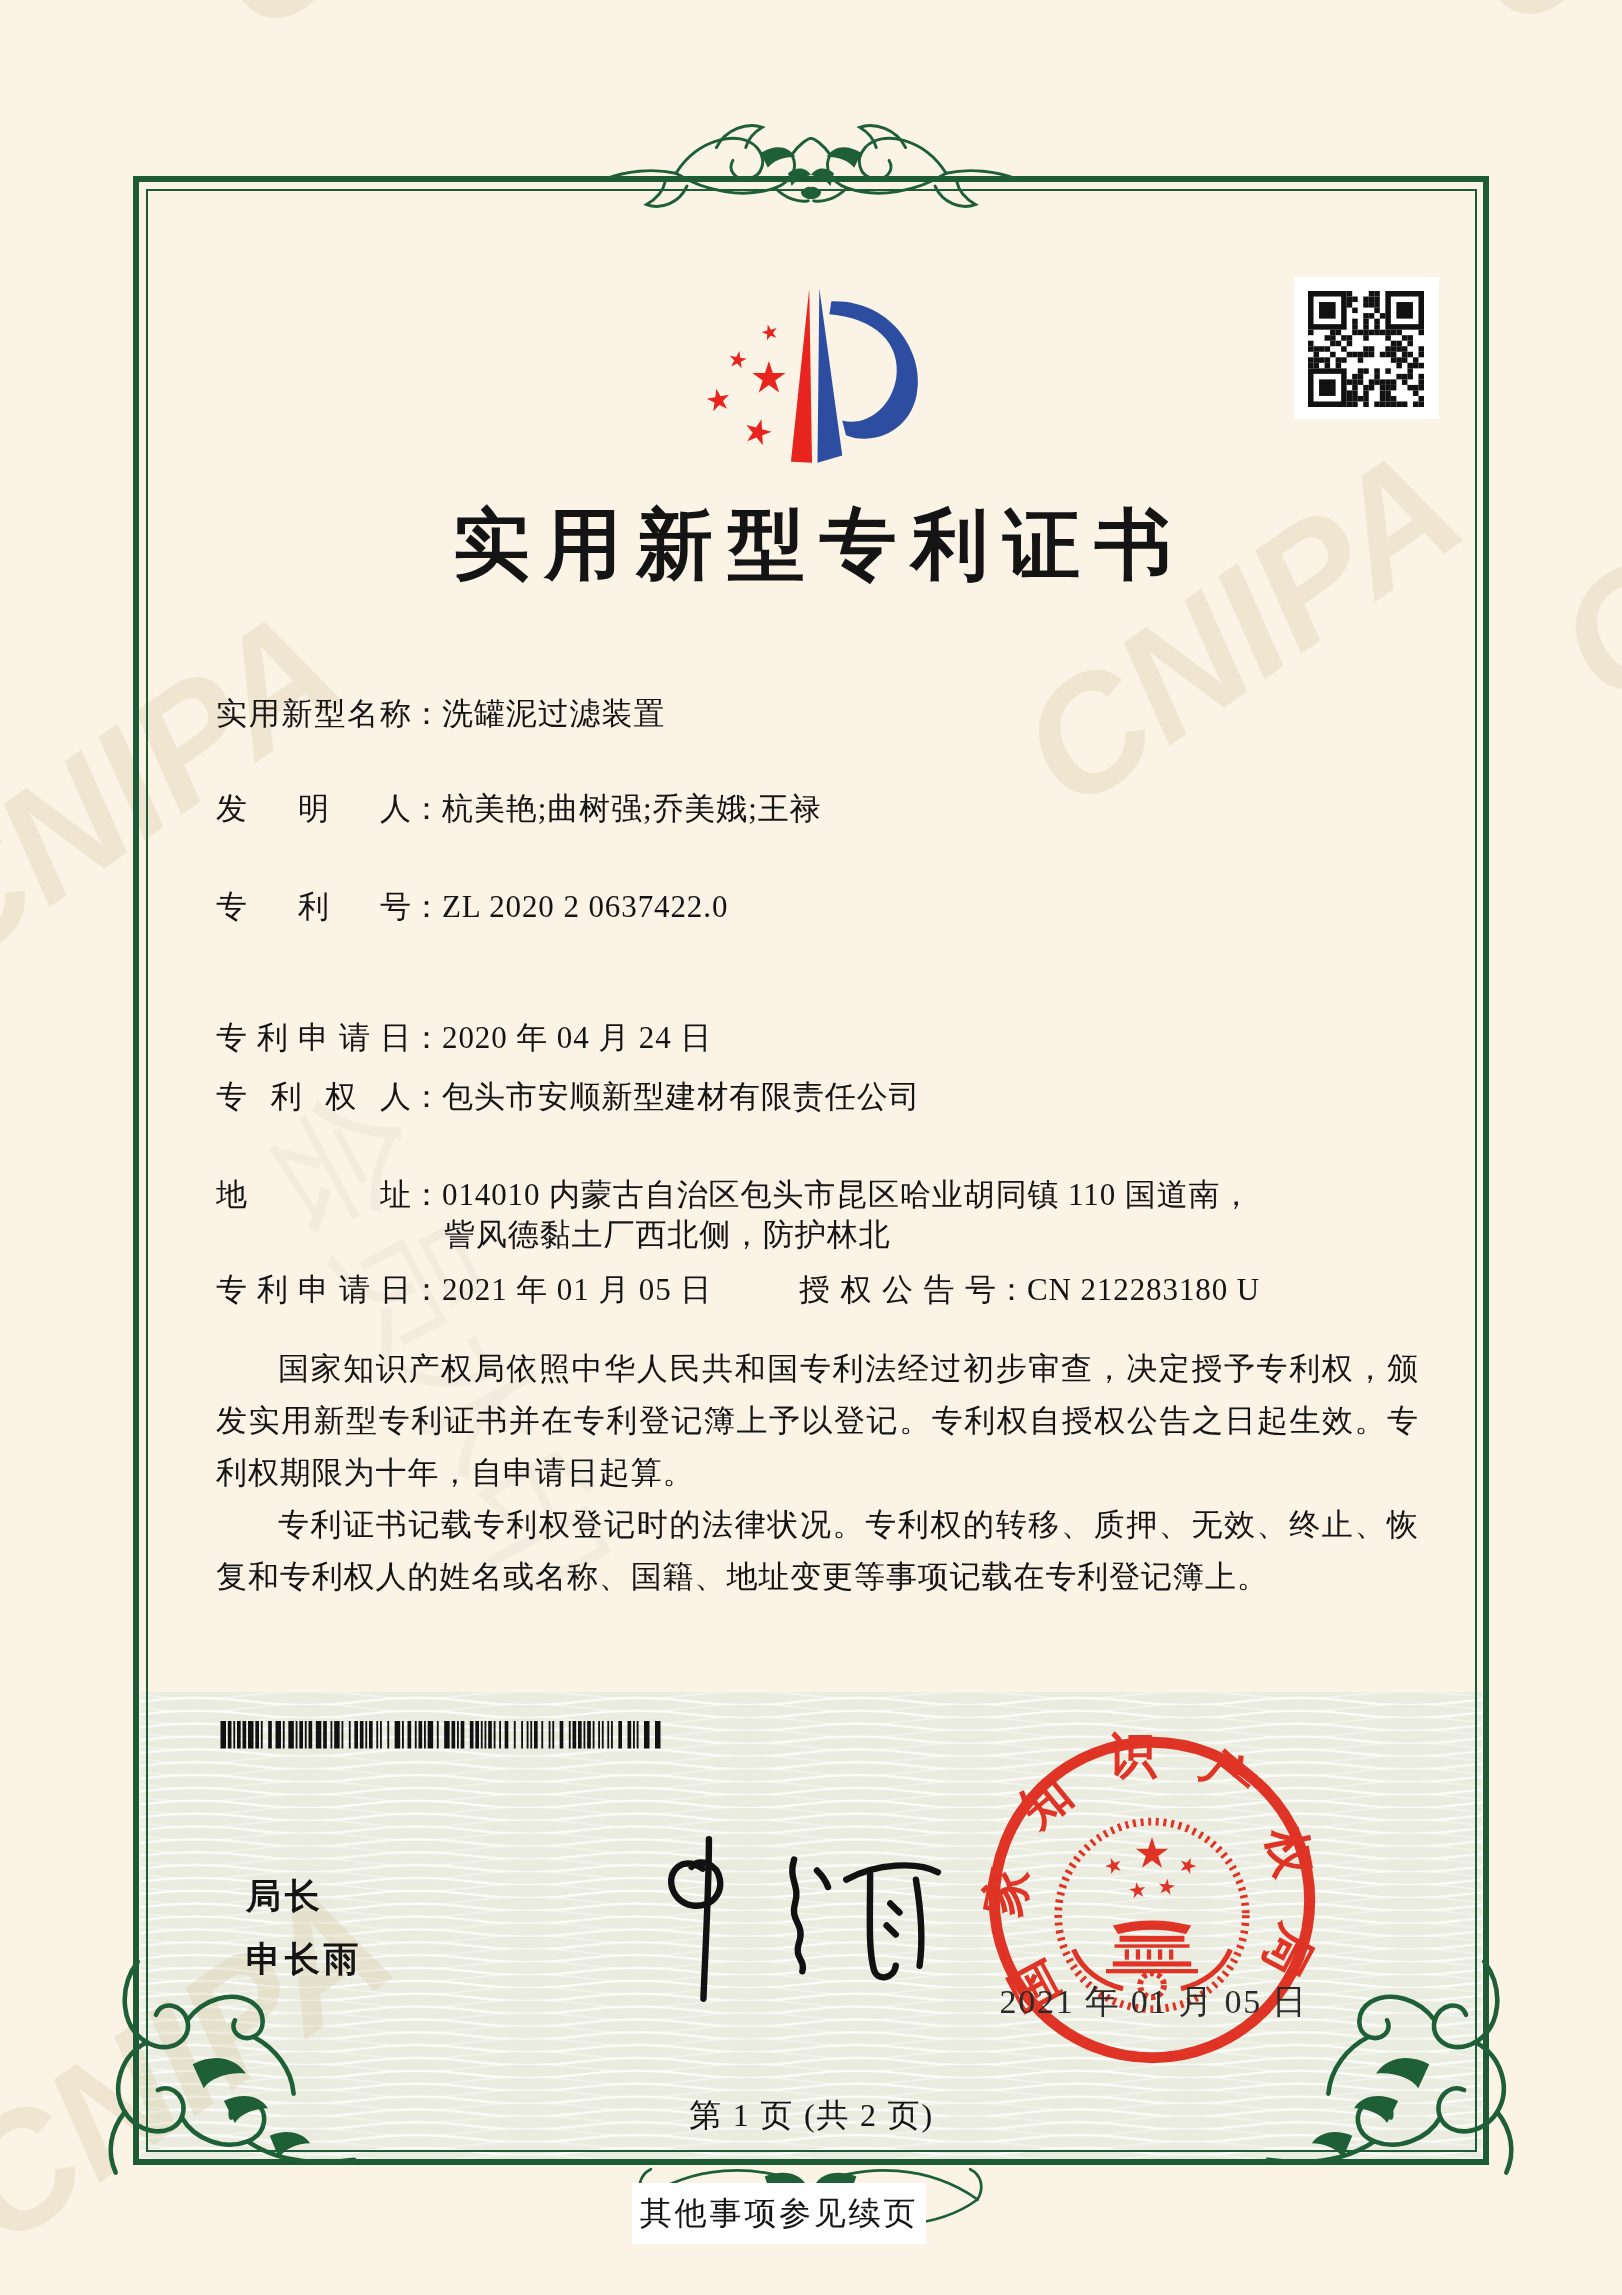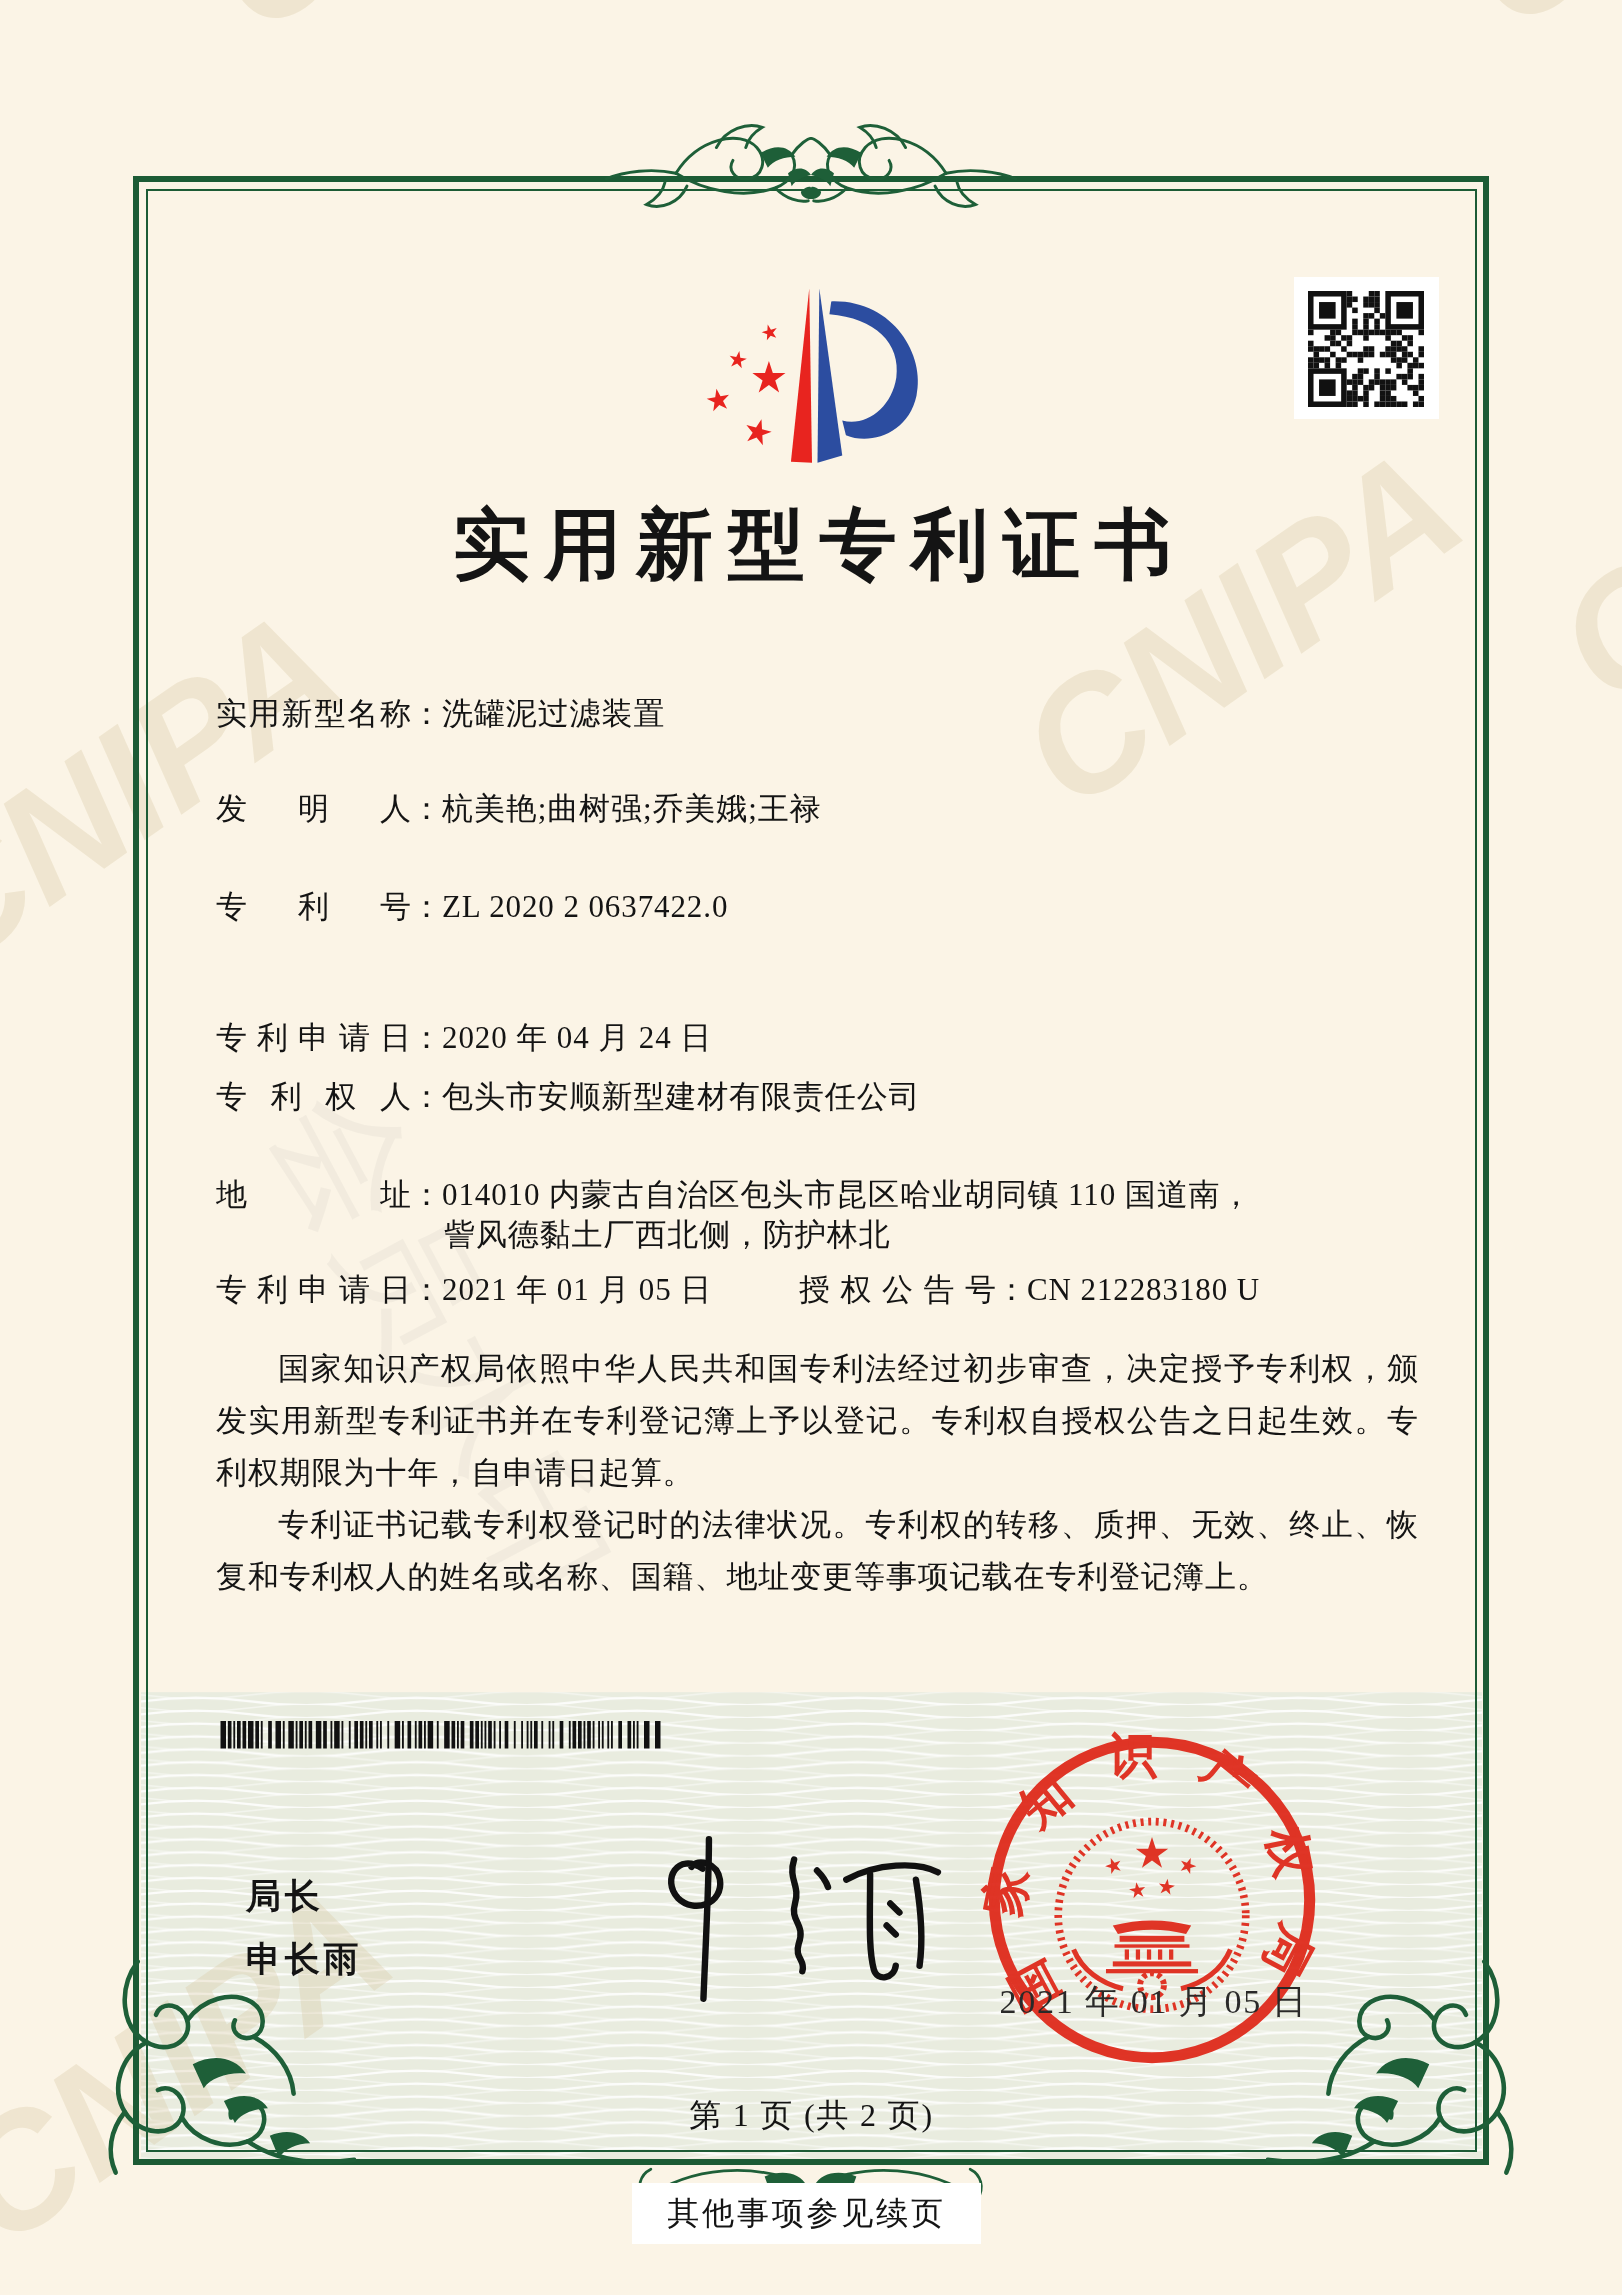--- a/index.html
+++ b/index.html
@@ -36,21 +36,21 @@
   #bodytext{left:216px;top:1343px;width:1203px;font-size:31px;line-height:52px;
       text-align:justify;z-index:4;}
   #bodytext p{margin:0;text-indent:2em;letter-spacing:0.9px;}
   
   #barcode{left:220px;top:1721px;z-index:4;}
   .signer{position:absolute;left:246px;font-family:"Liberation Sans",sans-serif;font-weight:700;
       font-size:35px;z-index:4;letter-spacing:3.7px;}
   #signature{left:514px;top:1832px;z-index:5;}
   #seal{left:973px;top:1721px;z-index:6;opacity:.95;}
   #pagenum{left:0;top:2094px;width:100%;text-align:center;font-size:32px;letter-spacing:1.8px;z-index:4;}
-  #contbox{left:632px;top:2183px;width:349px;height:61px;background:#ffffff;z-index:4;
+  #contbox{left:632px;top:2183px;width:294px;height:61px;background:#ffffff;z-index:4;
       text-align:center;line-height:61px;font-size:32px;letter-spacing:2.8px;}
 </style>
 </head>
 <body>
 
 <div class="page">
 
   <div class="abs" id="waveband">
     <svg width="100%" height="100%" viewBox="0 0 1460 508">
       <defs>

